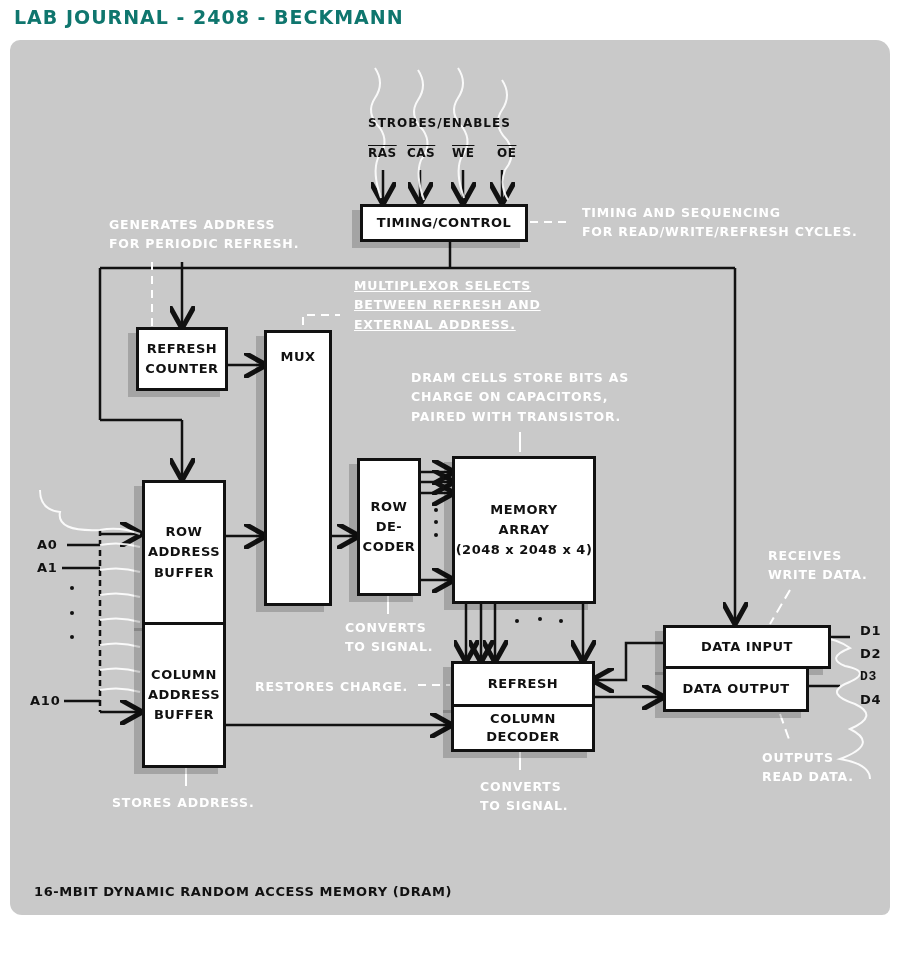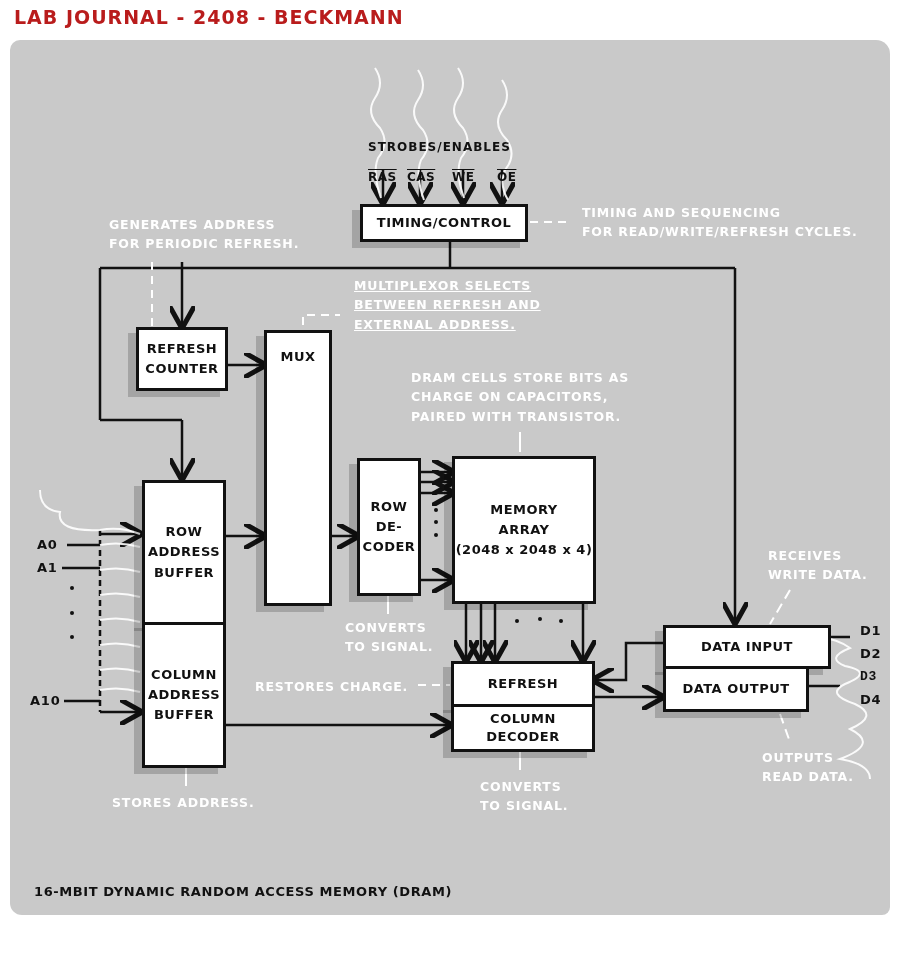--- a/index.html
+++ b/index.html
@@ -1,32 +1,32 @@
 <!DOCTYPE html>
 <html><head>
 <meta charset="utf-8">
 <style>
   html, body { margin:0; padding:0; background:#ffffff; }
   body { width:900px; height:975px; position:relative; overflow:hidden;
          font-family:"DejaVu Sans", sans-serif; }
   .title { position:absolute; left:14px; top:6px; font-size:19px; font-weight:bold;
-           letter-spacing:1px; color:#b91c1c; }
+           letter-spacing:1px; color:#0f766e; }
   .panel { position:absolute; left:10px; top:40px; width:880px; height:875px;
            background:#c9c9c9; border-radius:10px 14px 8px 12px; }
   svg { position:absolute; left:0; top:0; }
   .box { position:absolute; background:#fff; border:3px solid #111; box-sizing:border-box;
          display:flex; align-items:center; justify-content:center; text-align:center;
          font-size:13px; font-weight:bold; color:#111; line-height:1.55; letter-spacing:0.5px;
          box-shadow:-8px 6px 0 rgba(0,0,0,0.18); }
   .note { position:absolute; color:#fff; font-size:12.5px; font-weight:bold; letter-spacing:0.8px;
           line-height:1.55; white-space:pre; }
   .label-dark { position:absolute; color:#111; font-size:13px; font-weight:bold; letter-spacing:0.8px; }
   .caption { position:absolute; left:34px; top:884px; color:#111; font-size:13px; font-weight:bold;
              letter-spacing:0.6px; }
-  .sig { position:absolute; color:#111; font-size:12px; font-weight:bold; letter-spacing:0.5px;margin-top:24px; }
+  .sig { position:absolute; color:#111; font-size:12px; font-weight:bold; letter-spacing:0.5px; }
 </style>
 </head>
 <body>
 
 <div class="title">LAB JOURNAL - 2408 - BECKMANN</div>
 <div class="panel"></div>
 
 <svg width="900" height="975">
   <defs>
     <marker id="ah" markerWidth="10" markerHeight="10" refX="8" refY="5" orient="auto">

